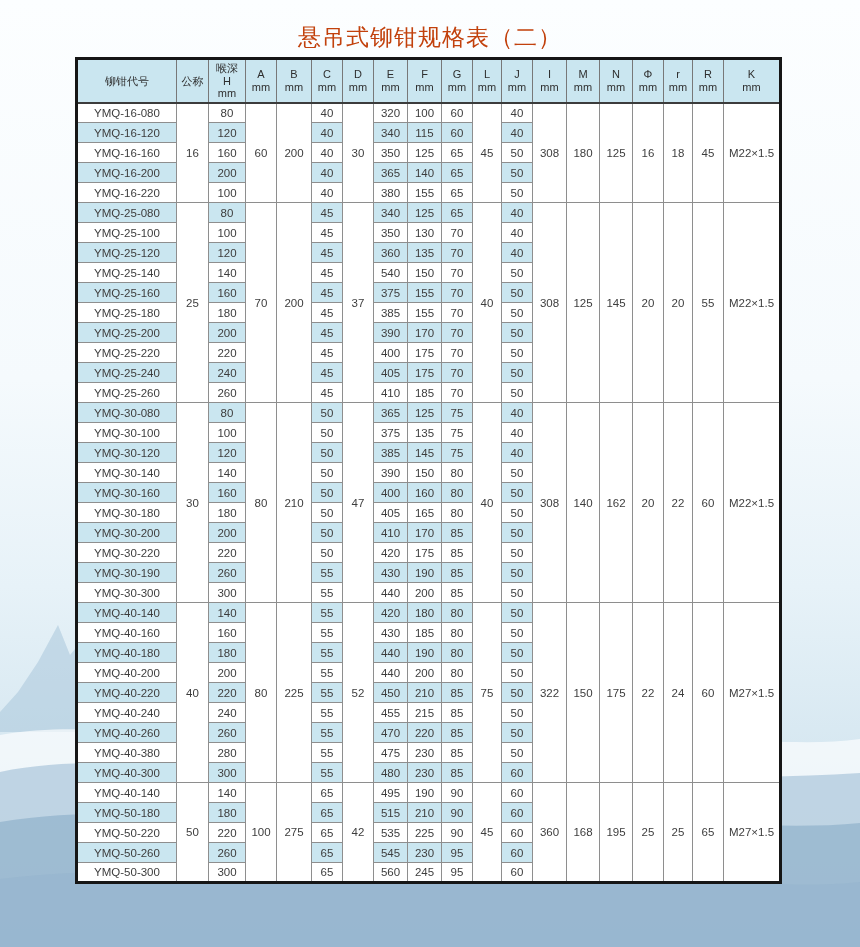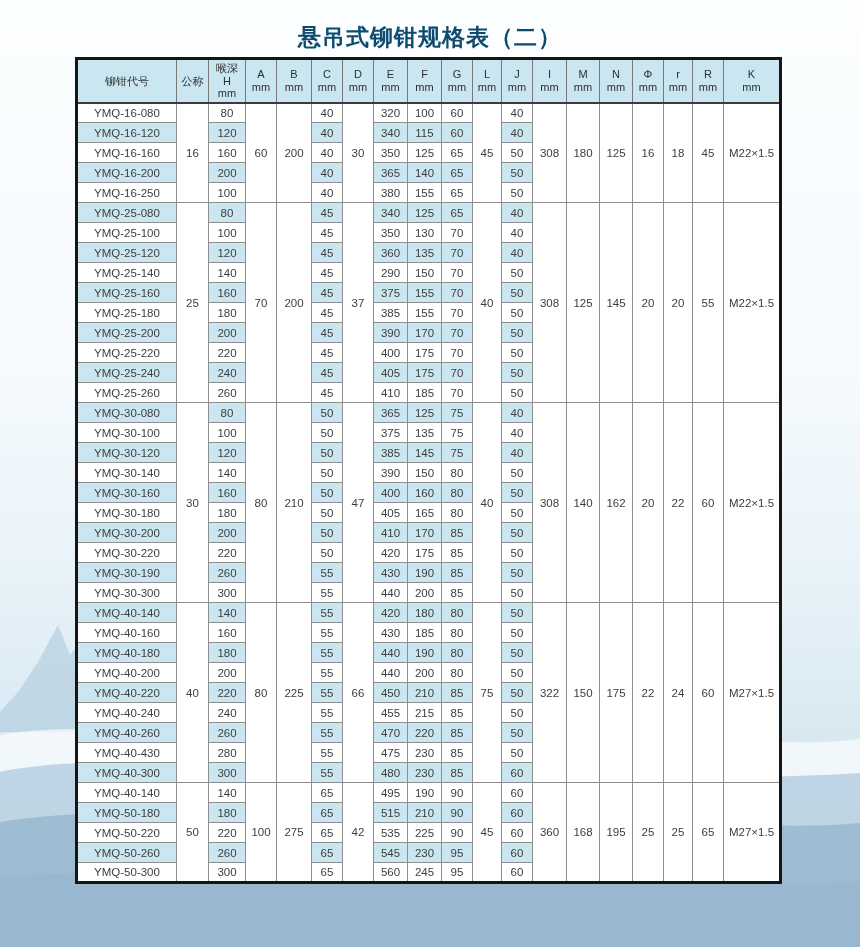--- a/index.html
+++ b/index.html
@@ -7,22 +7,22 @@
   body {
     width:860px; height:947px; position:relative; overflow:hidden;
     font-family:"Liberation Sans","DejaVu Sans",sans-serif;
     background:linear-gradient(180deg,#fcfeff 0%,#f5fafd 40%,#e7f2f8 62%,#d4e6f0 82%,#c8dcea 100%);
   }
   .mountains {
     position:absolute; left:0; bottom:0; width:860px; height:340px; pointer-events:none;
   }
   .page-title {
     position:absolute; top:22px; left:0; width:860px; margin:0;
-    text-align:center; font-size:23px; font-weight:bold;
-    color:#0c4a6e; letter-spacing:1px;
+    text-align:center; font-size:23px; font-weight:normal;
+    color:#c2410c; letter-spacing:1px;
   }
   table.spec {
     position:absolute; left:75px; top:57px; width:704px;
     border-collapse:collapse; table-layout:fixed;
     background:#ffffff; border:3px solid #161616;
   }
   table.spec th {
     background:#cae6f0; border:1px solid #787878; border-bottom:2px solid #3c3c3c;
     font-size:11px; font-weight:normal; color:#2e2e2e;
     text-align:center; vertical-align:middle; height:44px; padding:1px 0; line-height:1.12;
@@ -193,21 +193,21 @@
       <tr>
         <td class="blue">YMQ-16-200</td>
         <td class="blue">200</td>
         <td class="blue">40</td>
         <td class="blue">365</td>
         <td class="blue">140</td>
         <td class="blue">65</td>
         <td class="blue">50</td>
       </tr>
       <tr>
-        <td>YMQ-16-250</td>
+        <td>YMQ-16-220</td>
         <td>100</td>
         <td>40</td>
         <td>380</td>
         <td>155</td>
         <td>65</td>
         <td>50</td>
       </tr>
       <tr>
         <td class="blue">YMQ-25-080</td>
         <td rowspan="10">25</td>
@@ -244,21 +244,21 @@
         <td class="blue">45</td>
         <td class="blue">360</td>
         <td class="blue">135</td>
         <td class="blue">70</td>
         <td class="blue">40</td>
       </tr>
       <tr>
         <td>YMQ-25-140</td>
         <td>140</td>
         <td>45</td>
-        <td>290</td>
+        <td>540</td>
         <td>150</td>
         <td>70</td>
         <td>50</td>
       </tr>
       <tr>
         <td class="blue">YMQ-25-160</td>
         <td class="blue">160</td>
         <td class="blue">45</td>
         <td class="blue">375</td>
         <td class="blue">155</td>
@@ -412,21 +412,21 @@
         <td>85</td>
         <td>50</td>
       </tr>
       <tr>
         <td class="blue">YMQ-40-140</td>
         <td rowspan="9">40</td>
         <td class="blue">140</td>
         <td rowspan="9">80</td>
         <td rowspan="9">225</td>
         <td class="blue">55</td>
-        <td rowspan="9">66</td>
+        <td rowspan="9">52</td>
         <td class="blue">420</td>
         <td class="blue">180</td>
         <td class="blue">80</td>
         <td rowspan="9">75</td>
         <td class="blue">50</td>
         <td rowspan="9">322</td>
         <td rowspan="9">150</td>
         <td rowspan="9">175</td>
         <td rowspan="9">22</td>
         <td rowspan="9">24</td>
@@ -481,21 +481,21 @@
       <tr>
         <td class="blue">YMQ-40-260</td>
         <td class="blue">260</td>
         <td class="blue">55</td>
         <td class="blue">470</td>
         <td class="blue">220</td>
         <td class="blue">85</td>
         <td class="blue">50</td>
       </tr>
       <tr>
-        <td>YMQ-40-430</td>
+        <td>YMQ-40-380</td>
         <td>280</td>
         <td>55</td>
         <td>475</td>
         <td>230</td>
         <td>85</td>
         <td>50</td>
       </tr>
       <tr>
         <td class="blue">YMQ-40-300</td>
         <td class="blue">300</td>

